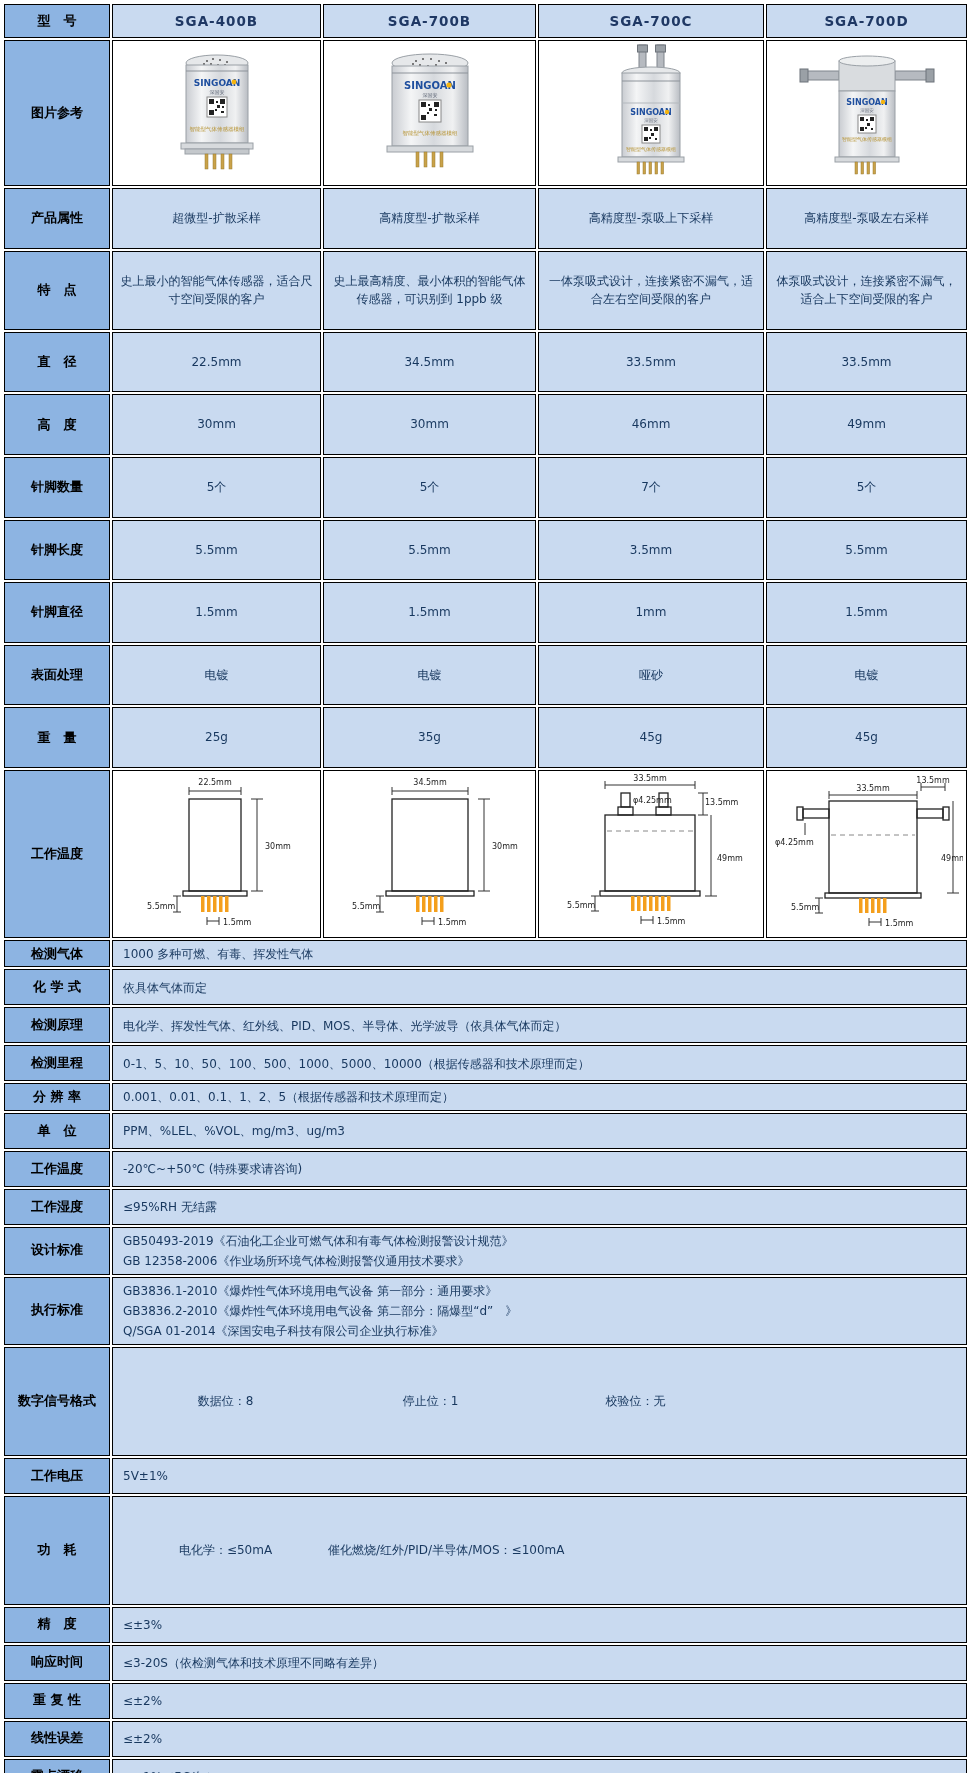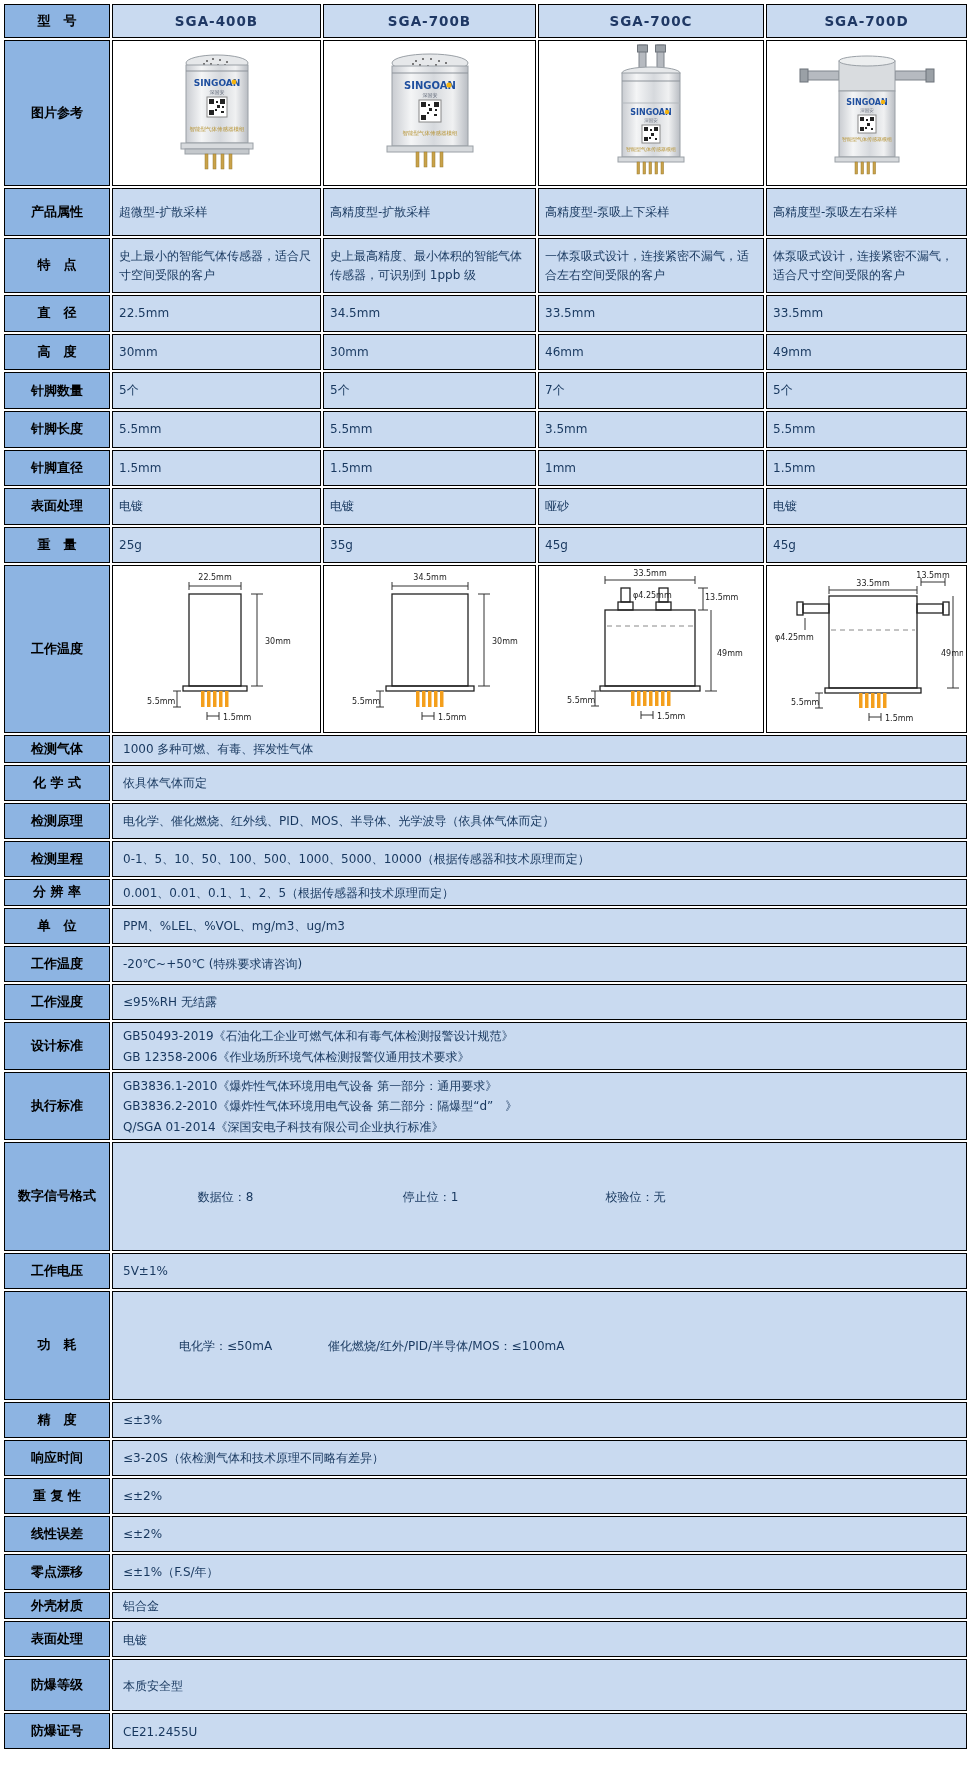--- a/index.html
+++ b/index.html
@@ -2,21 +2,21 @@
 <html><head>
 <meta charset="utf-8">
 <style>
   html,body{margin:0;padding:0;background:#ffffff;}
   body{width:971px;font-family:"DejaVu Sans","Liberation Sans",sans-serif;}
   .wrap{padding:2px 2px;}
   table.spec{border-collapse:separate;border-spacing:2px;table-layout:fixed;width:965px;background:#ffffff;}
   td{border:1px solid #000;overflow:hidden;}
   td.lbl{background:#8db4e2;color:#000;font-weight:bold;font-size:13px;text-align:center;vertical-align:middle;white-space:pre-wrap;line-height:1.25;}
   td.hdr{background:#c9daf0;color:#1f3864;font-weight:bold;font-size:13.5px;text-align:center;vertical-align:middle;letter-spacing:1px;}
-  td.val{background:#c9daf0;color:#17375e;font-size:12px;text-align:left;vertical-align:middle;white-space:pre-wrap;line-height:1.55;padding:8px 6px;}
+  td.val{background:#c9daf0;color:#17375e;font-size:12px;text-align:center;vertical-align:middle;white-space:pre-wrap;line-height:1.55;padding:20px 6px;}
   td.fval{background:#c9daf0;color:#17375e;font-size:12px;text-align:left;vertical-align:middle;white-space:pre-wrap;line-height:1.7;padding:3px 2px 2px 10px;}
   td.photo,td.diag{background:#ffffff;text-align:center;vertical-align:middle;padding:0;}
   .fields{display:flex;}
   .fields span{display:inline-block;width:205px;text-align:center;}
   svg text{font-family:"DejaVu Sans","Liberation Sans",sans-serif;}
   .dimtext{font-size:8px;fill:#222;}
   .dimline{stroke:#333;stroke-width:1;fill:none;}
   .bodyline{stroke:#222;stroke-width:1.3;fill:none;}
   .dash{stroke:#888;stroke-width:1;stroke-dasharray:5 4;fill:none;}
 </style>
@@ -237,21 +237,21 @@
   <td class="val">超微型-扩散采样</td>
   <td class="val">高精度型-扩散采样</td>
   <td class="val">高精度型-泵吸上下采样</td>
   <td class="val">高精度型-泵吸左右采样</td>
 </tr>
 <tr style="height:42px">
   <td class="lbl">特　点</td>
   <td class="val">史上最小的智能气体传感器，适合尺寸空间受限的客户</td>
   <td class="val">史上最高精度、最小体积的智能气体传感器，可识别到 1ppb 级</td>
   <td class="val">一体泵吸式设计，连接紧密不漏气，适合左右空间受限的客户</td>
-  <td class="val">体泵吸式设计，连接紧密不漏气，适合尺寸空间受限的客户</td>
+  <td class="val">体泵吸式设计，连接紧密不漏气，适合上下空间受限的客户</td>
 </tr>
 <tr style="height:35px">
   <td class="lbl">直　径</td>
   <td class="val">22.5mm</td>
   <td class="val">34.5mm</td>
   <td class="val">33.5mm</td>
   <td class="val">33.5mm</td>
 </tr>
 <tr style="height:35px">
   <td class="lbl">高　度</td>
@@ -444,21 +444,21 @@
 <tr style="height:27px">
           <td class="lbl">检测气体</td>
           <td class="fval" colspan="4">1000 多种可燃、有毒、挥发性气体</td>
         </tr>
 <tr style="height:36px">
           <td class="lbl">化 学 式</td>
           <td class="fval" colspan="4">依具体气体而定</td>
         </tr>
 <tr style="height:36px">
           <td class="lbl">检测原理</td>
-          <td class="fval" colspan="4">电化学、催化燃烧、红外线、PID、MOS、半导体、光学波导（依具体气体而定）</td>
+          <td class="fval" colspan="4">电化学、挥发性气体、红外线、PID、MOS、半导体、光学波导（依具体气体而定）</td>
         </tr>
 <tr style="height:36px">
           <td class="lbl">检测里程</td>
           <td class="fval" colspan="4">0-1、5、10、50、100、500、1000、5000、10000（根据传感器和技术原理而定）</td>
         </tr>
 <tr style="height:24px">
           <td class="lbl">分 辨 率</td>
           <td class="fval" colspan="4">0.001、0.01、0.1、1、2、5（根据传感器和技术原理而定）</td>
         </tr>
 <tr style="height:36px">

